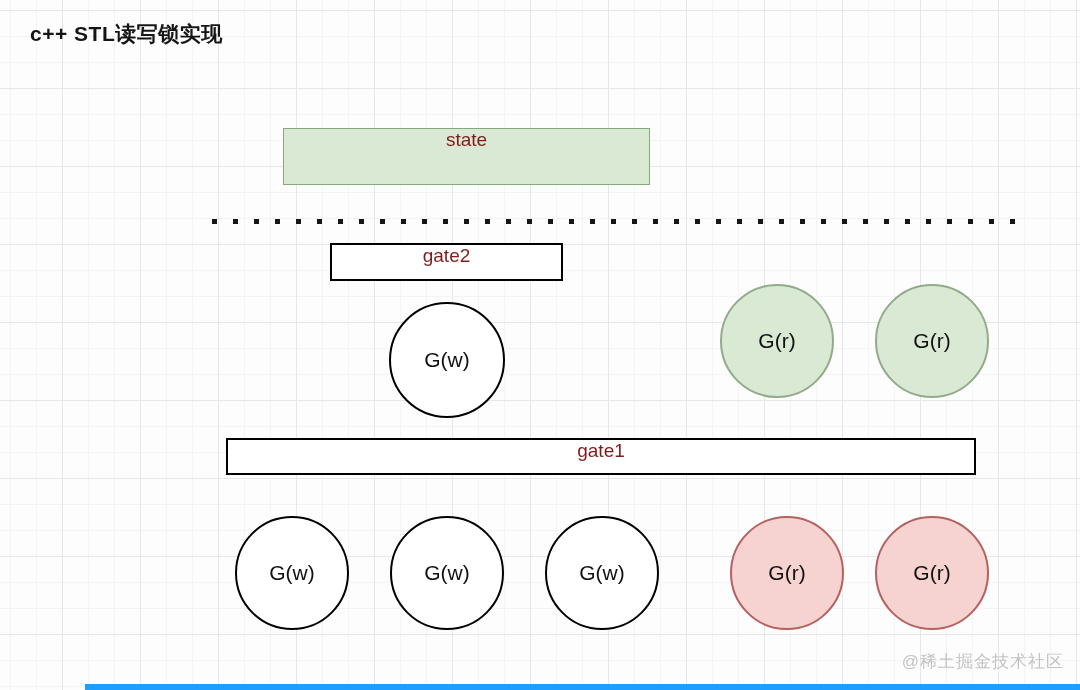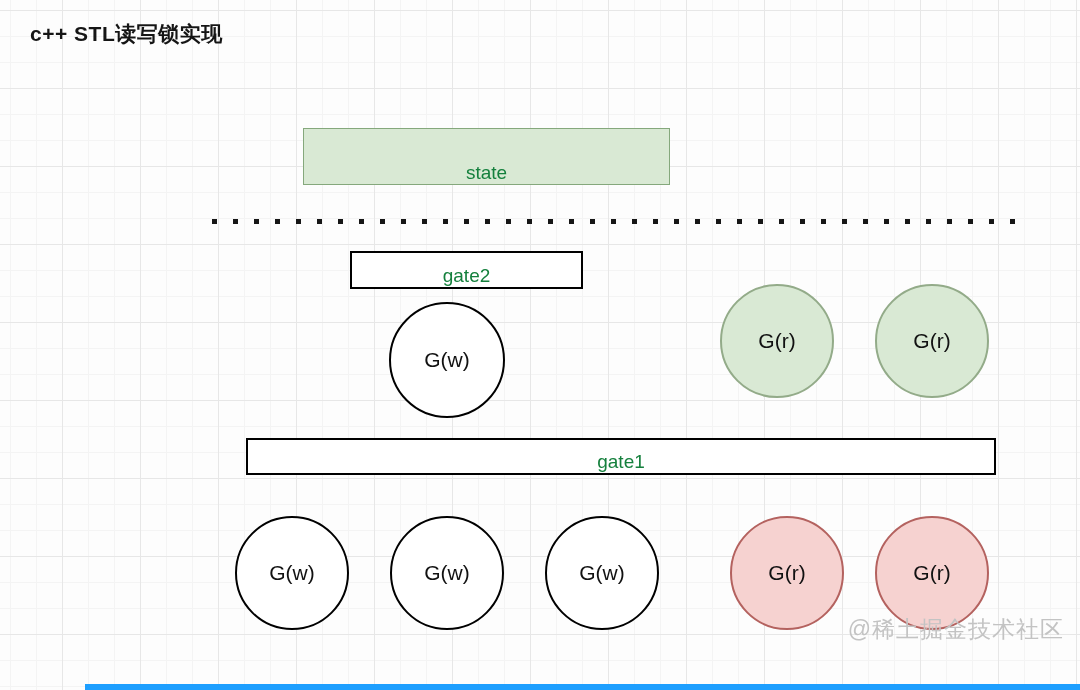--- a/index.html
+++ b/index.html
@@ -28,39 +28,38 @@
     left: 30px;
     top: 20px;
     font-size: 21px;
     font-weight: bold;
     color: #151515;
     letter-spacing: 0.5px;
   }
   .box {
     position: absolute;
     display: flex;
-    align-items: flex-end;
+    align-items: flex-start;
     justify-content: center;
     font-size: 19px;
-    color: #15803d;
+    color: #7f1d1d;
     box-sizing: border-box;
     background: #ffffff;
-    margin-left: 20px;
   }
   .state-box {
     left: 283px;
     top: 128px;
     width: 367px;
     height: 57px;
     background: #d9e9d4;
     border: 1px solid #85a87c;
   }
   .gate2-box {
     left: 330px;
-    top: 251px;
+    top: 243px;
     width: 233px;
     height: 38px;
     border: 2px solid #000000;
   }
   .gate1-box {
     left: 226px;
     top: 438px;
     width: 750px;
     height: 37px;
     border: 2px solid #000000;
@@ -101,22 +100,22 @@
   .ra-1 { left: 720px; top: 284px; }
   .ra-2 { left: 875px; top: 284px; }
   .ww-1 { left: 235px; top: 516px; }
   .ww-2 { left: 390px; top: 516px; }
   .ww-3 { left: 545px; top: 516px; }
   .rw-1 { left: 730px; top: 516px; }
   .rw-2 { left: 875px; top: 516px; }
   .watermark {
     position: absolute;
     right: 16px;
-    top: 614px;
-    font-size: 23px;
+    top: 650px;
+    font-size: 17px;
     color: #c3c3c3;
     letter-spacing: 1px;
   }
   .progress-bar {
     position: absolute;
     left: 85px;
     top: 684px;
     width: 995px;
     height: 6px;
     background: #1e9fff;

